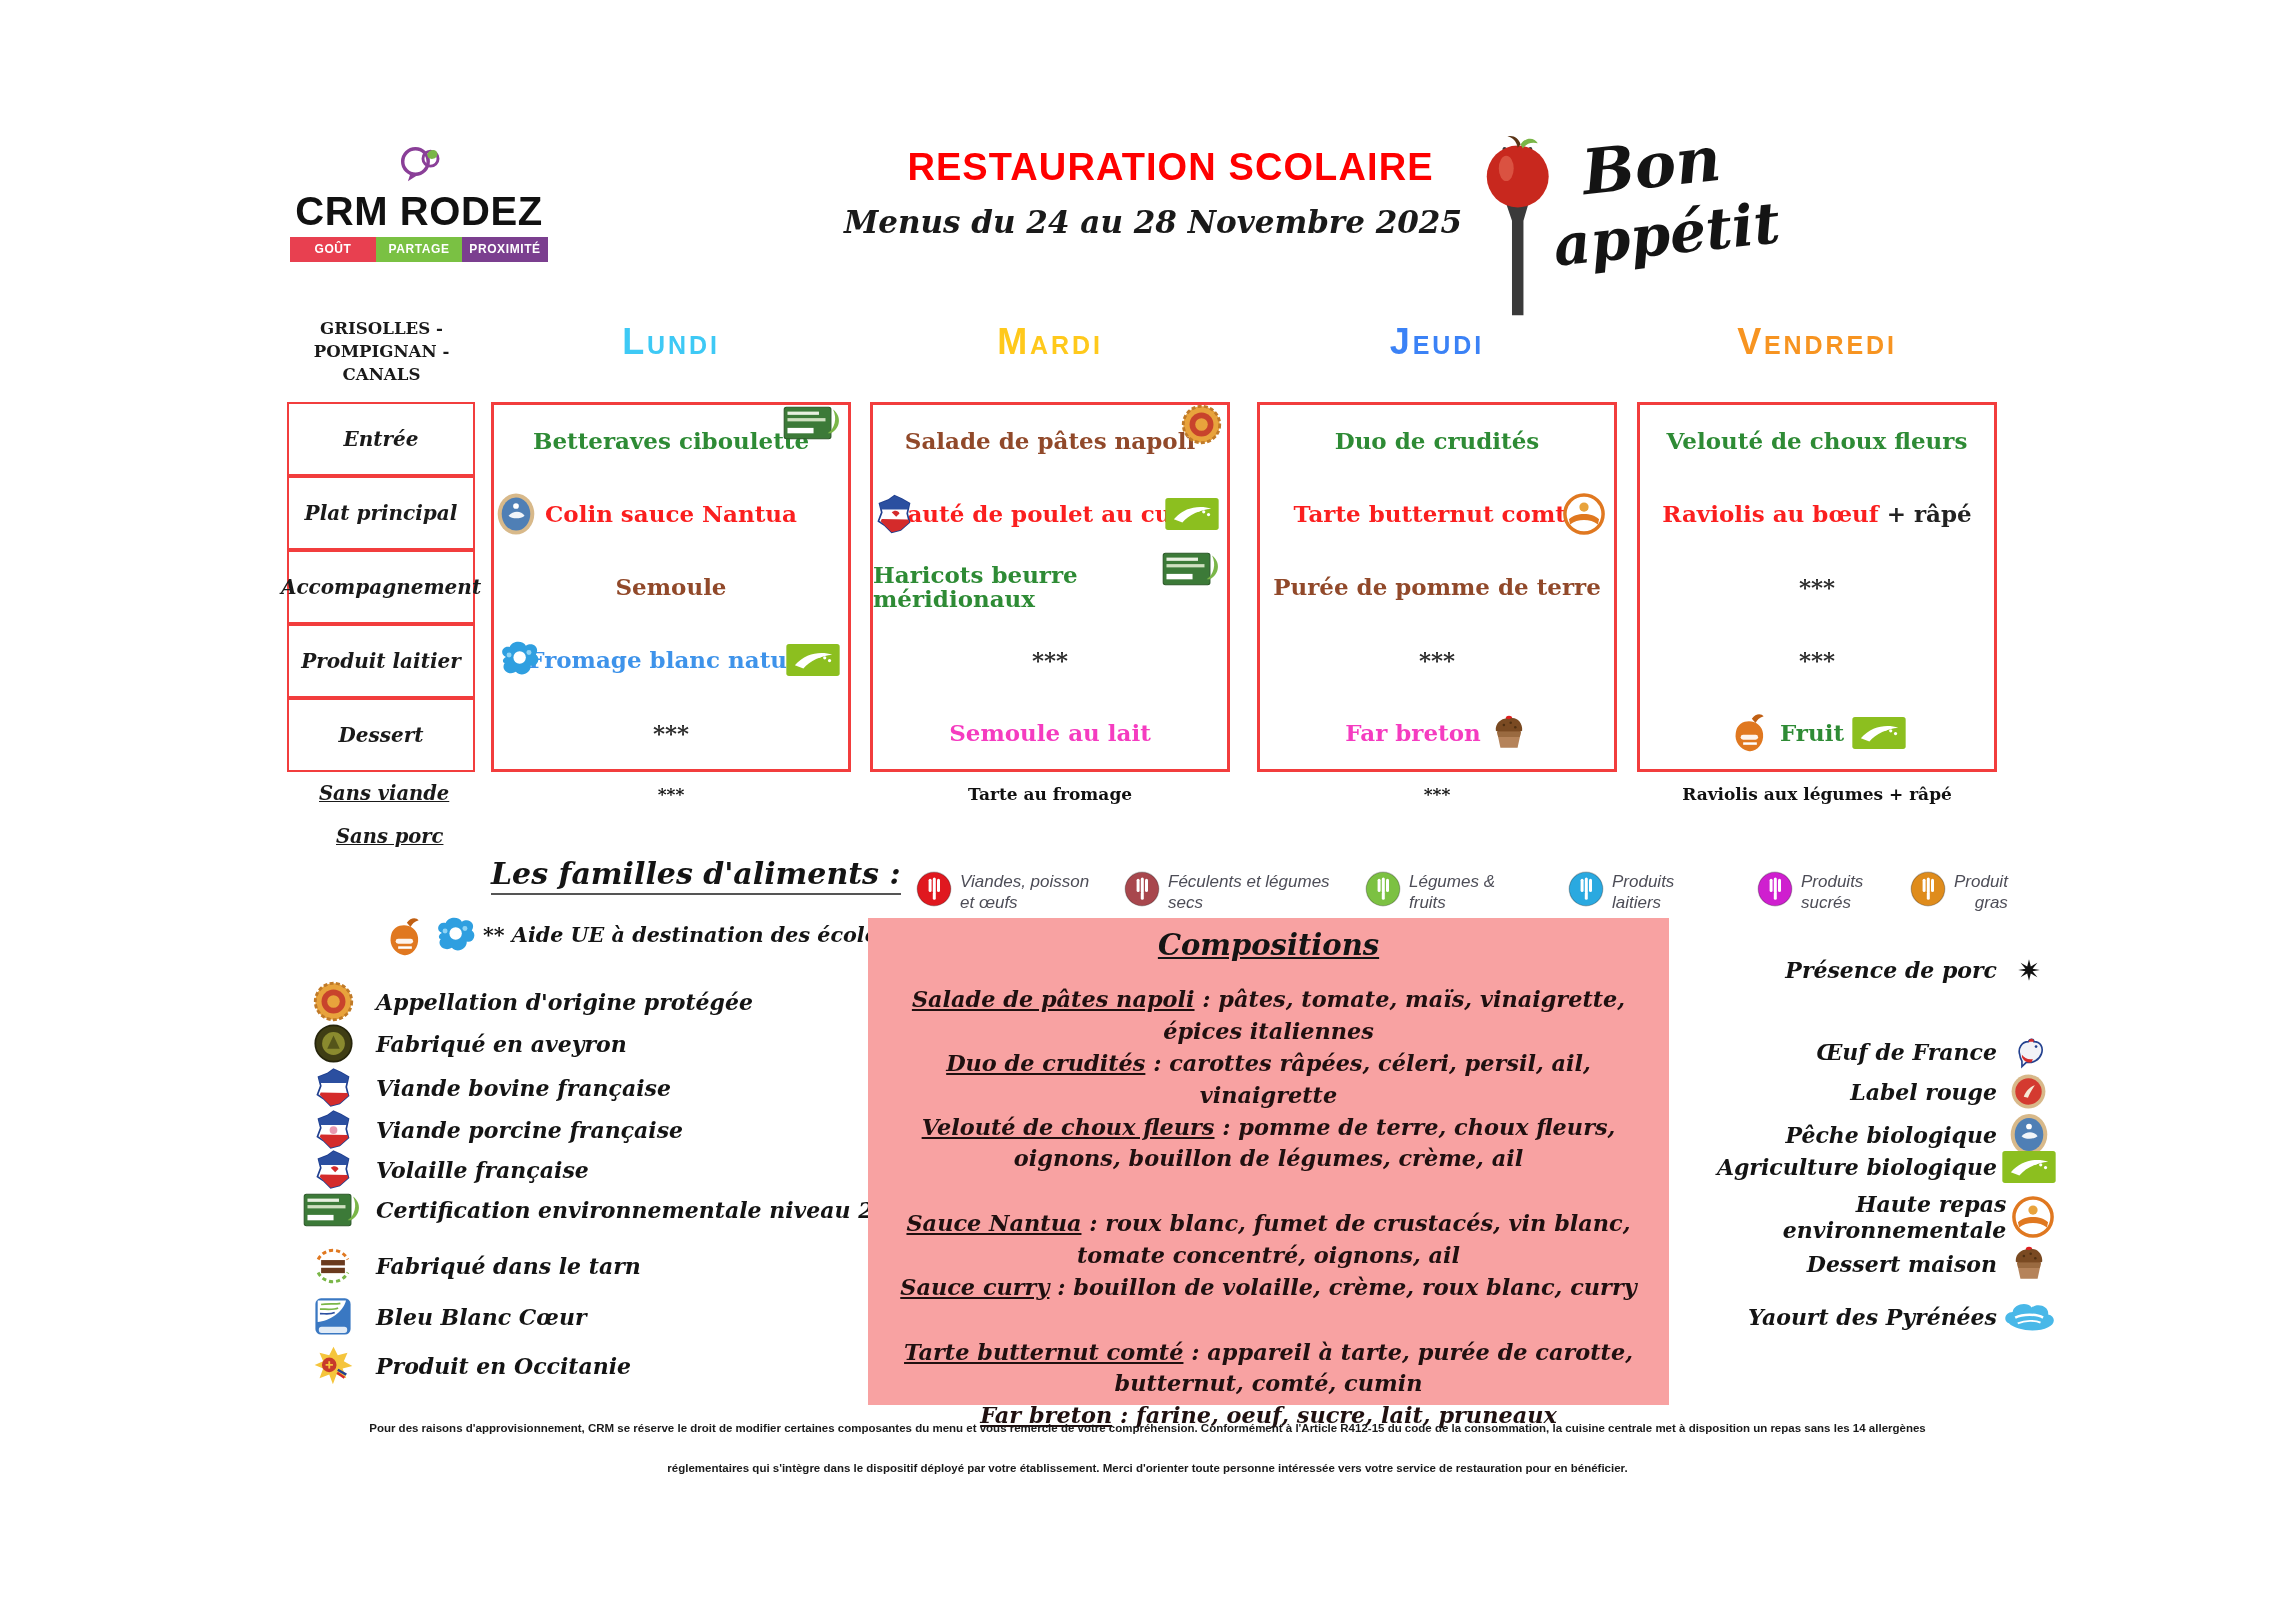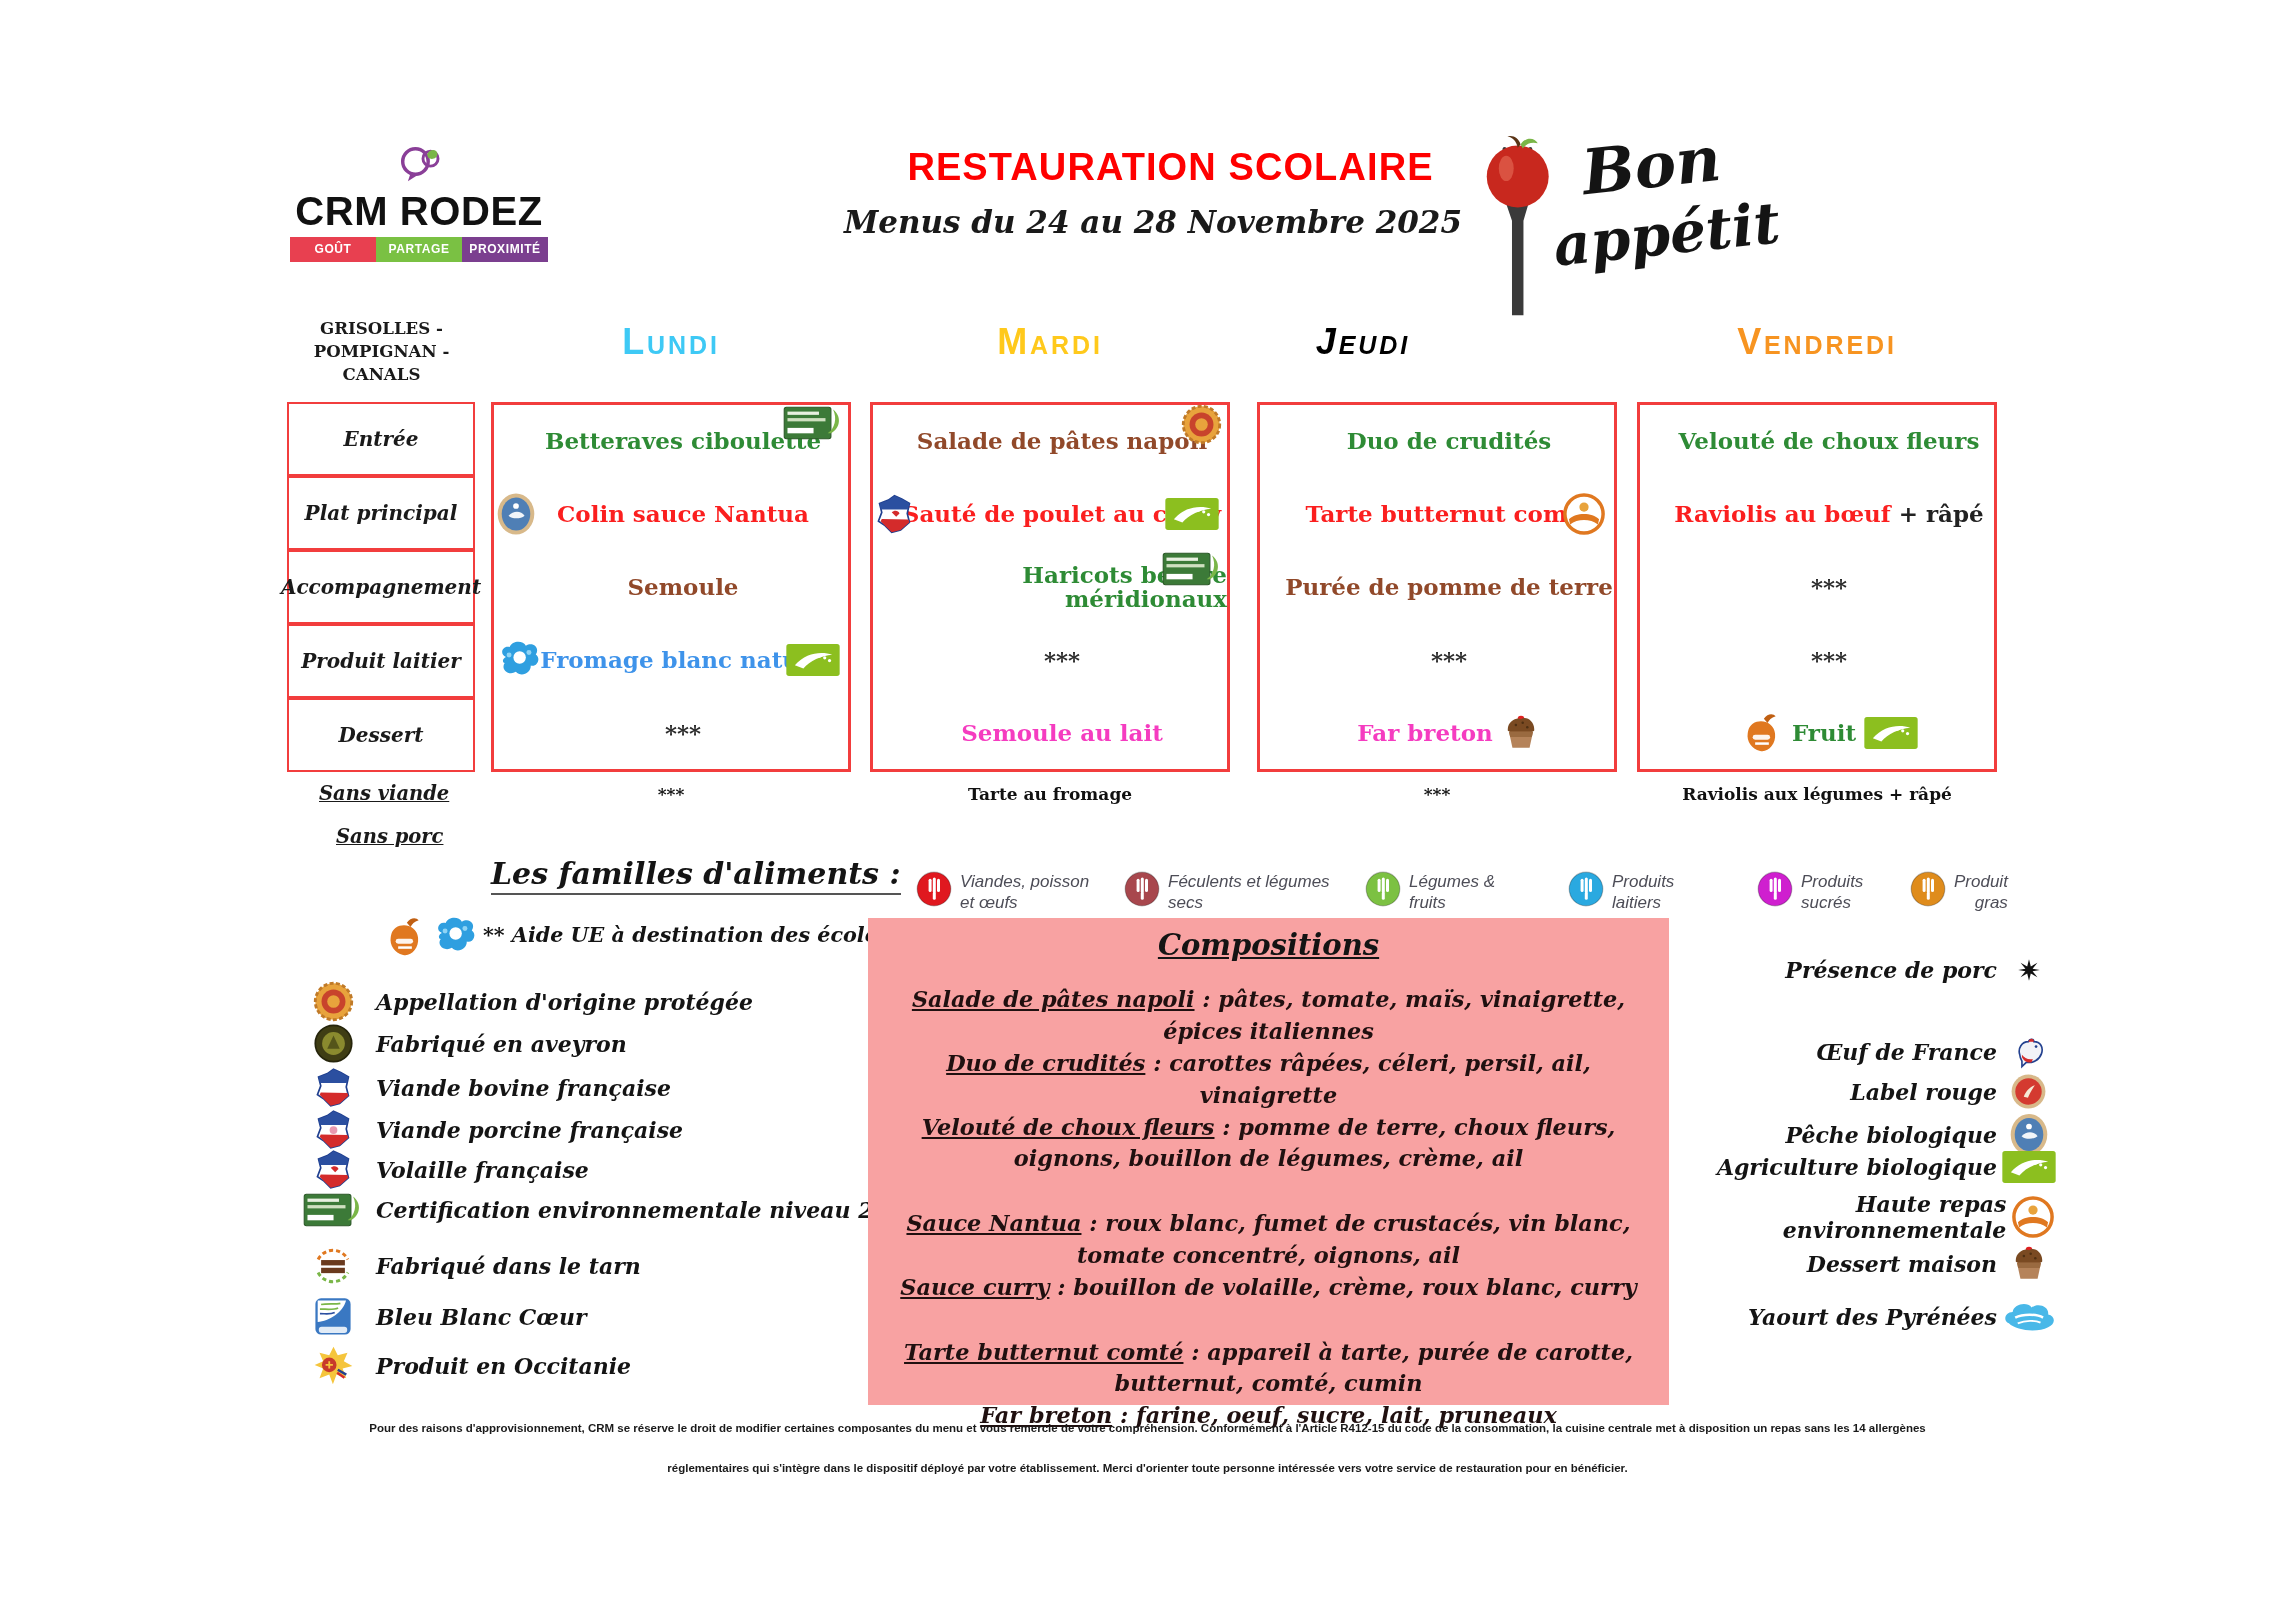--- a/index.html
+++ b/index.html
@@ -30,21 +30,21 @@
   .day-header{position:absolute;top:321px;width:360px;text-align:center;font-size:36px;font-weight:700;
               font-variant:small-caps;letter-spacing:2.9px;font-family:"Liberation Sans",sans-serif;}
 
   
   .label-cell{position:absolute;left:287px;width:188px;height:74px;border:2.9px solid #f23d3d;
               box-sizing:border-box;display:flex;align-items:center;justify-content:center;}
   .label-cell span{font-size:20px;color:#1a1a1a;}
   .day-col{position:absolute;top:402px;height:370px;border:3.4px solid #f23d3d;box-sizing:border-box;
            display:flex;flex-direction:column;}
   .day-row{flex:1;position:relative;display:flex;align-items:center;justify-content:center;}
-  .menu-text{font-size:23px;text-align:right;line-height:1.05;display:inline-flex;align-items:center;gap:8px;margin-left:24px;}
+  .menu-text{font-size:23px;text-align:left;line-height:1.05;display:inline-flex;align-items:center;gap:8px;}
   .row-left-ic{position:absolute;left:2.3px;top:50%;transform:translateY(-50%);}
   .row-right-ic{position:absolute;right:8px;top:50%;transform:translateY(-50%);}
   .row-corner-ic{position:absolute;right:4.6px;top:-1.1px;}
 
   
   #sans-viande-label{left:319px;top:782px;font-size:19.5px;text-decoration:underline;color:#1a1a1a;}
   #sans-porc-label{left:336px;top:825px;font-size:19.5px;text-decoration:underline;color:#1a1a1a;}
   .sans-value{position:absolute;top:784px;width:360px;text-align:center;font-size:17px;color:#111;}
 
   
@@ -116,21 +116,21 @@
 
   <div class="abs" id="school">
     <div>GRISOLLES -</div>
     <div>POMPIGNAN -</div>
     <div>CANALS</div>
   </div>
 
   <div id="day-headers">
       <div class="day-header" style="left: 491px; width: 360px; color: rgb(62, 201, 245);">Lundi</div>
       <div class="day-header" style="left: 870px; width: 360px; color: rgb(255, 201, 28);">Mardi</div>
-      <div class="day-header" style="left: 1183px; width: 360px; color: #000000; font-style: italic;">Jeudi</div>
+      <div class="day-header" style="left: 1257px; width: 360px; color: #3b82f6;">Jeudi</div>
       <div class="day-header" style="left: 1637px; width: 360px; color: rgb(247, 148, 33);">Vendredi</div>
     </div>
   <div id="label-col">
       <div class="label-cell" style="top: 402px;">
         <span class="script">Entrée</span>
       </div>
       <div class="label-cell" style="top: 476px;">
         <span class="script">Plat principal</span>
       </div>
       <div class="label-cell" style="top: 550px;">

